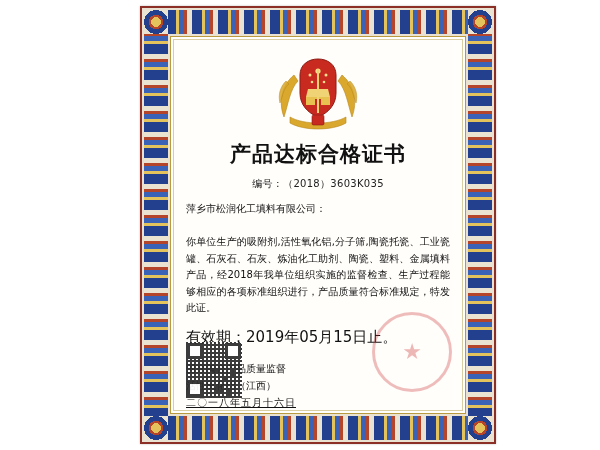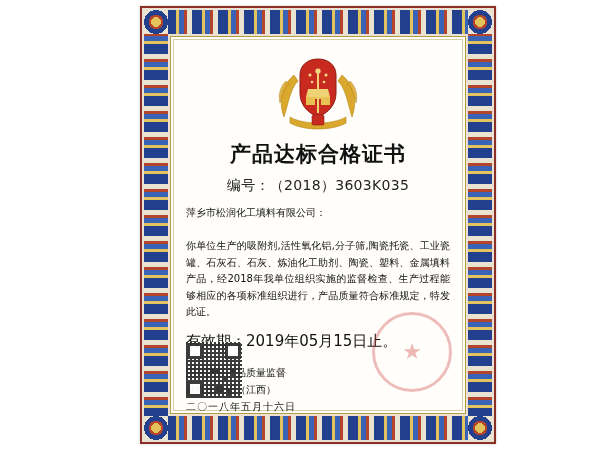--- a/index.html
+++ b/index.html
@@ -106,21 +106,21 @@
     font-family: "DejaVu Serif", "Liberation Serif", serif;
     font-size: 21px;
     font-weight: bold;
     letter-spacing: 1px;
     color: #111;
     margin-top: 4px;
   }
 
   .cert-no {
     text-align: center;
-    font-size: 14px;
+    font-size: 10px;
     color: #222;
     margin-top: 9px;
     letter-spacing: 0.3px;
   }
 
   .company {
     font-size: 10px;
     color: #111;
     margin-top: 10px;
     line-height: 1.5;
@@ -146,20 +146,21 @@
   .signature {
     margin-top: 12px;
     text-align: left;
     font-size: 10px;
     line-height: 1.7;
     color: #111;
     padding-right: 6px;
   }
   .sig-date {
     letter-spacing: 1px;
+    text-decoration: underline;
   }
 
   
   .qr {
     position: absolute;
     left: 46px;
     bottom: 46px;
     width: 56px;
     height: 56px;
     background:

